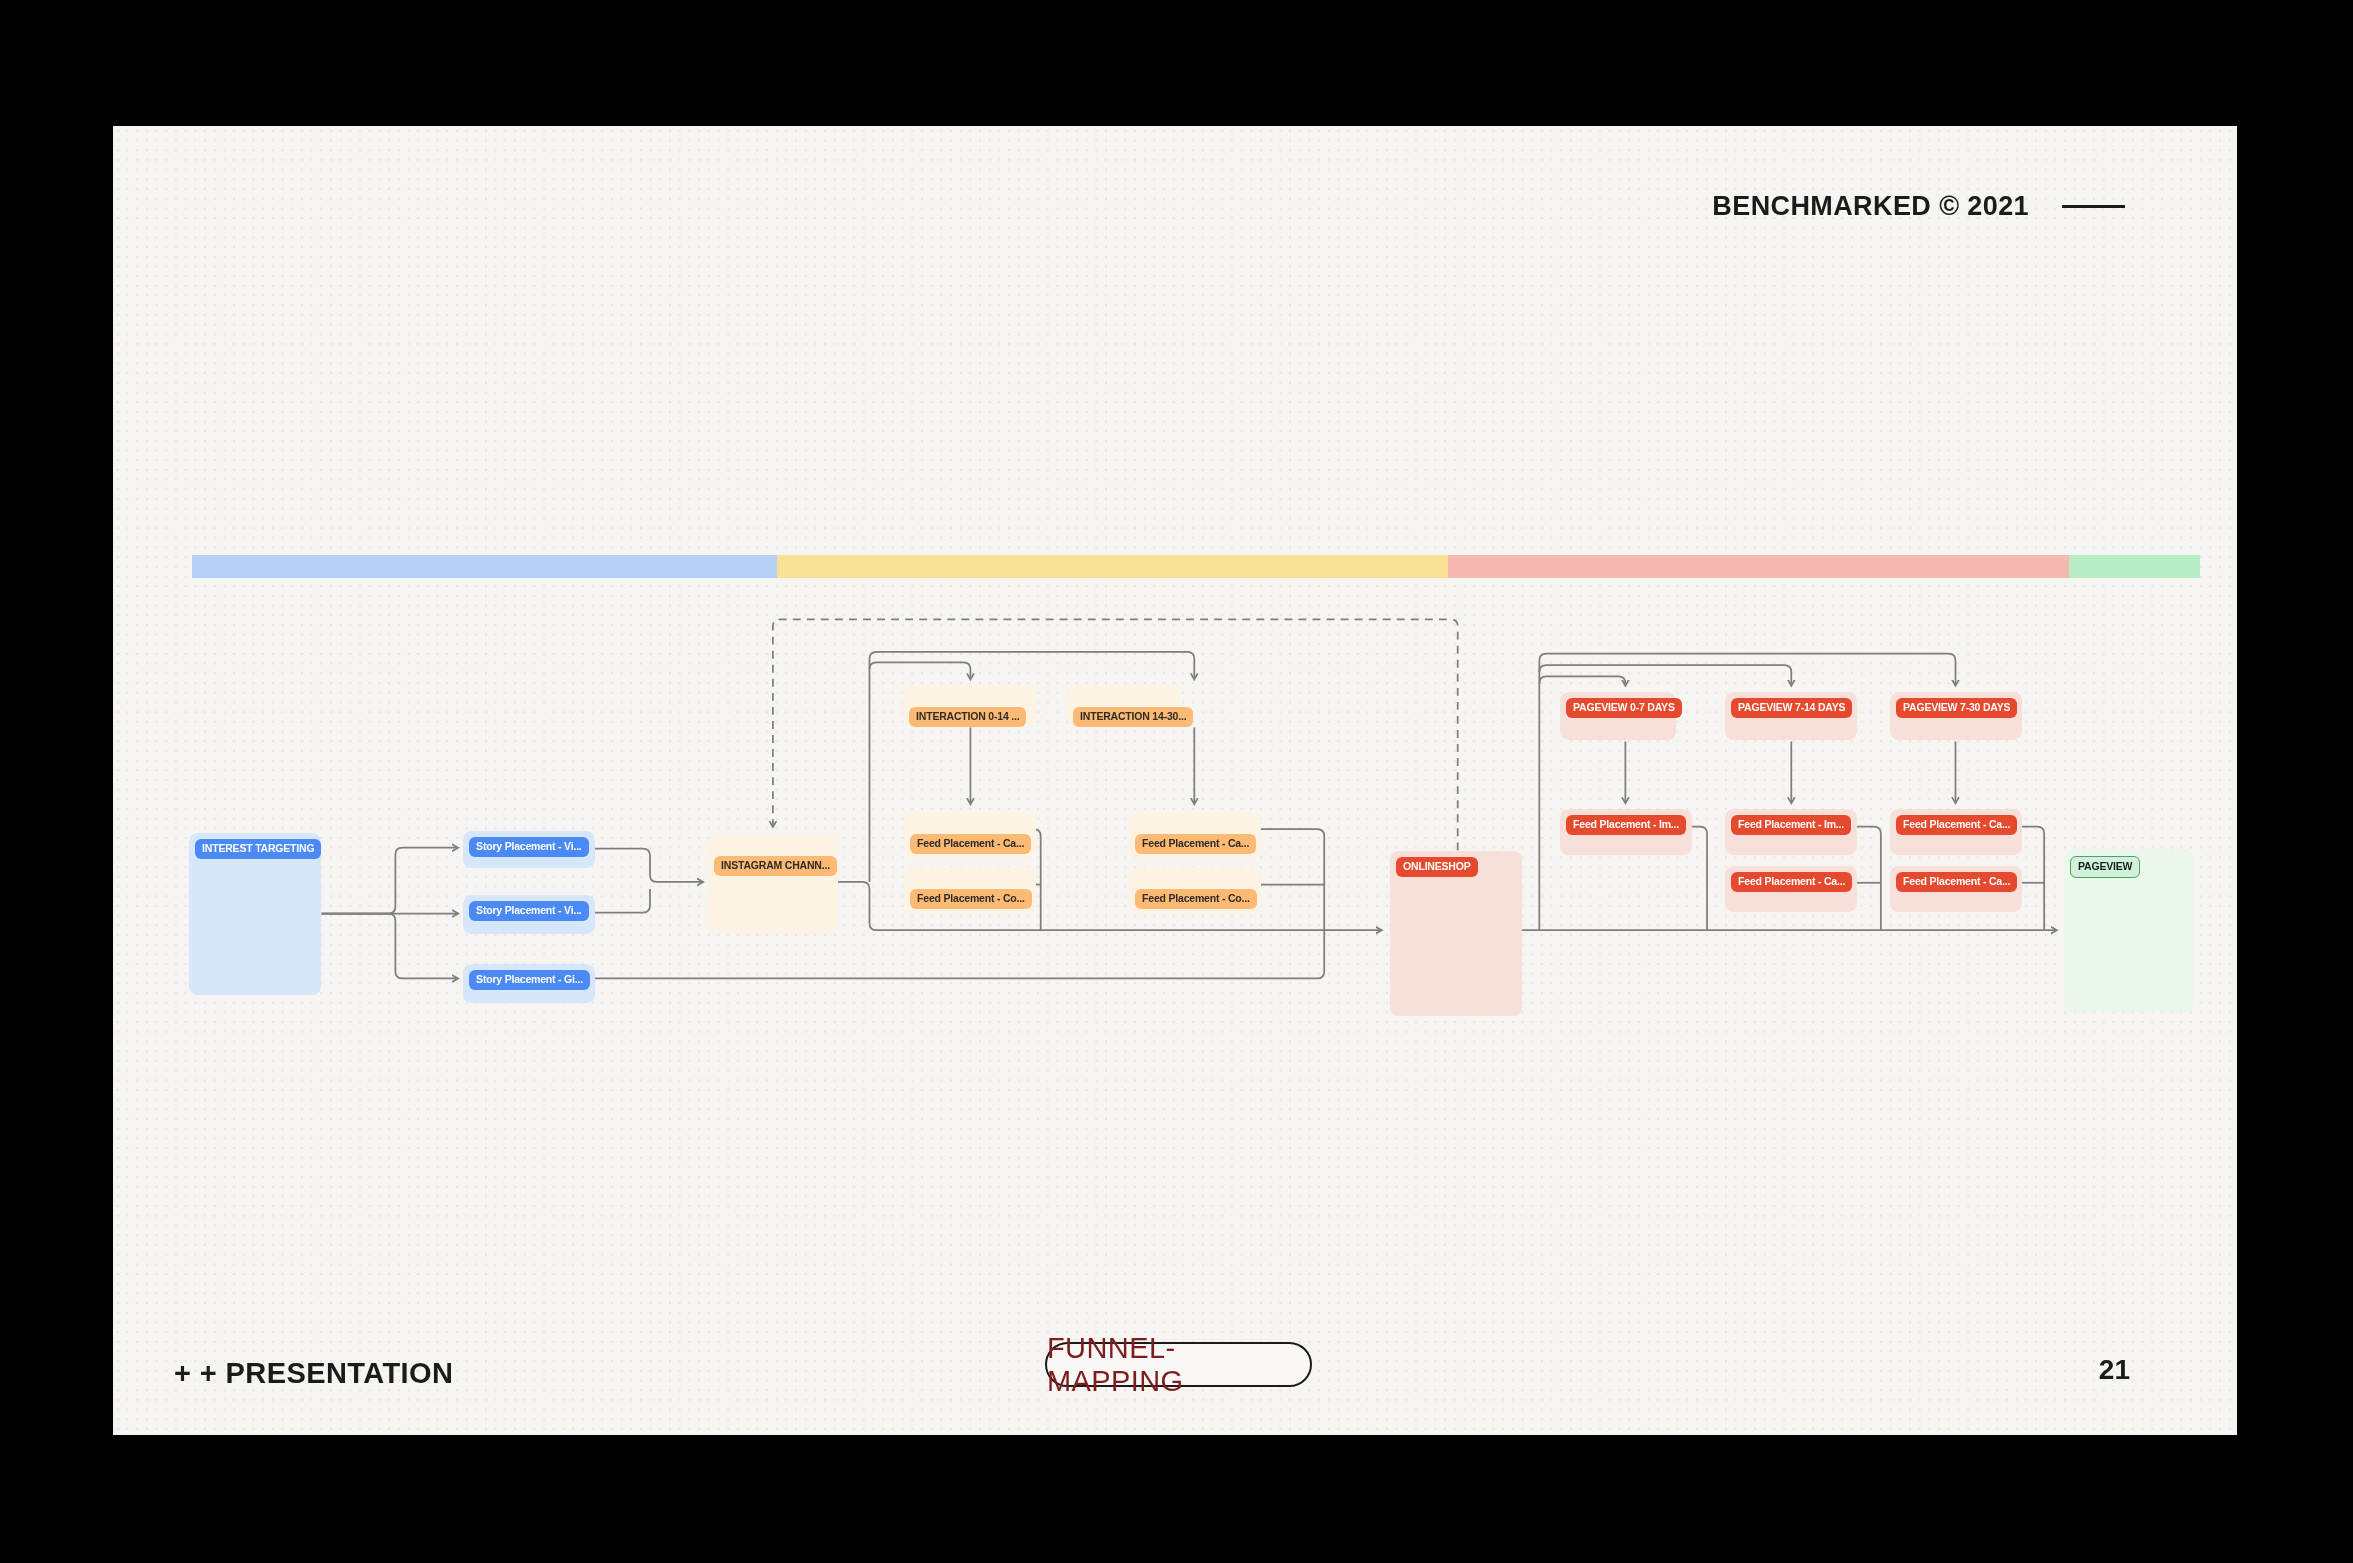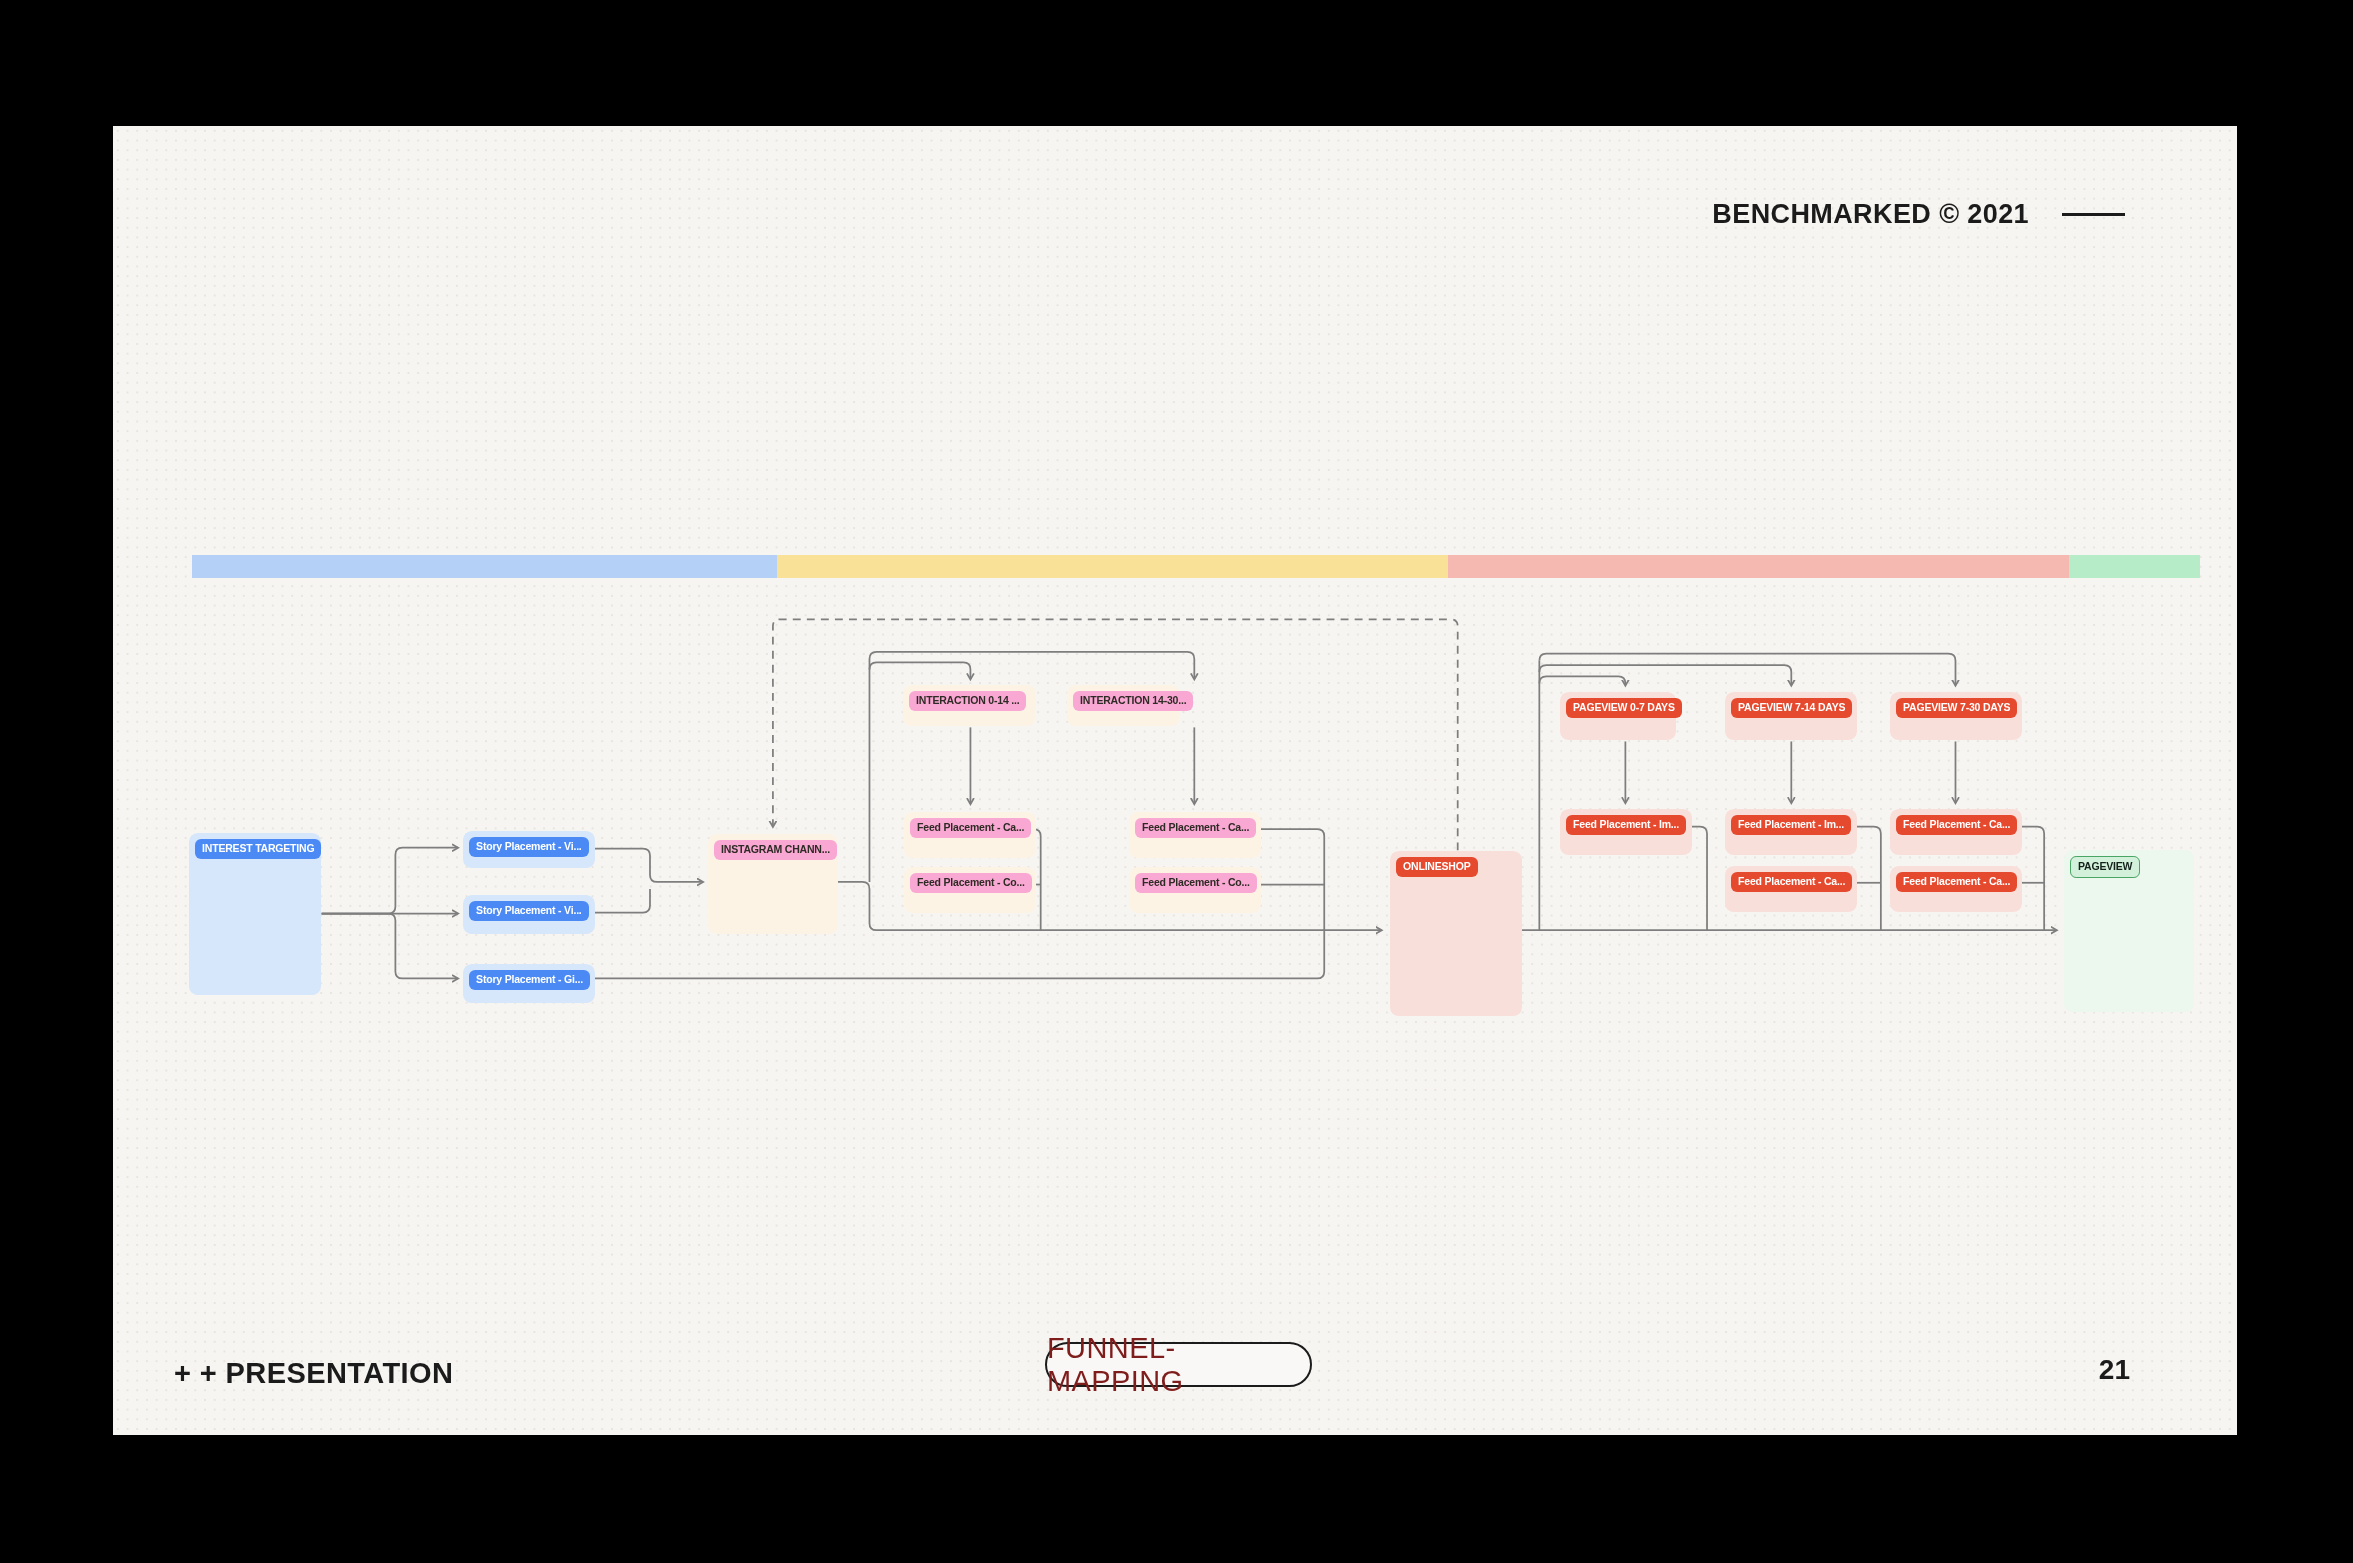--- a/index.html
+++ b/index.html
@@ -8,21 +8,21 @@
     font-family:"Liberation Sans", sans-serif;
   }
   #slide{
     position:absolute;left:113px;top:126px;width:2124px;height:1309px;
     background-color:#f7f5f2;
     background-image:radial-gradient(circle,#e8e4e0 1.1px,transparent 1.3px);
     background-size:9.7px 9.7px;
   }
   
   .brand{
-    position:absolute;top:65px;right:112px;display:flex;align-items:center;gap:33px;margin-top:8px;
+    position:absolute;top:65px;right:112px;display:flex;align-items:center;gap:33px;
   }
   .brand-text{font-size:27px;font-weight:700;color:#1b1b1b;letter-spacing:0.4px;white-space:nowrap;}
   .brand-line{width:63px;height:2.6px;background:#1b1b1b;}
   
   #funnel-bar{
     position:absolute;left:79px;top:429px;width:2008px;height:23px;display:flex;
   }
   #funnel-bar .seg{height:100%;}
   
   .footer-left{position:absolute;left:61px;top:1231px;font-size:29px;font-weight:700;color:#1b1b1b;letter-spacing:0.4px;}
@@ -35,21 +35,21 @@
   .footer-page{position:absolute;right:107px;top:1228px;font-size:28px;font-weight:700;color:#1b1b1b;}
   
   .node{position:absolute;border-radius:8.8px;}
   .node .tag{
     position:absolute;top:6.1px;left:6.1px;border-radius:6.1px;padding:4.4px 7px;
     font-size:10.5px;font-weight:700;letter-spacing:-0.2px;line-height:1.05;white-space:nowrap;
   }
   .node.blue{background:#d6e6fb;}
   .tag-blue{background:#4b8af4;color:#ffffff;}
   .node.tan{background:#fcf3e4;}
-  .tag-tan{background:#f9a8d4;color:#2e2a24;}
+  .tag-tan{background:#fdba74;color:#2e2a24;margin-top:16px;}
   .node.red{background:#f9dfd9;}
   .tag-red{background:#e5492e;color:#ffffff;}
   .node.green{background:#ecf7ee;}
   .tag-green{background:#d3f0da;color:#14211a;border:1.8px solid #48a564;top:4.4px;left:4.4px;}
   #connectors{position:absolute;left:0;top:0;pointer-events:none;}
   #connectors path{stroke:#7e7e7e;stroke-width:2;fill:none;}
   #connectors path.dashed{stroke-dasharray:9 7;}
 </style>
 </head>
 <body>

